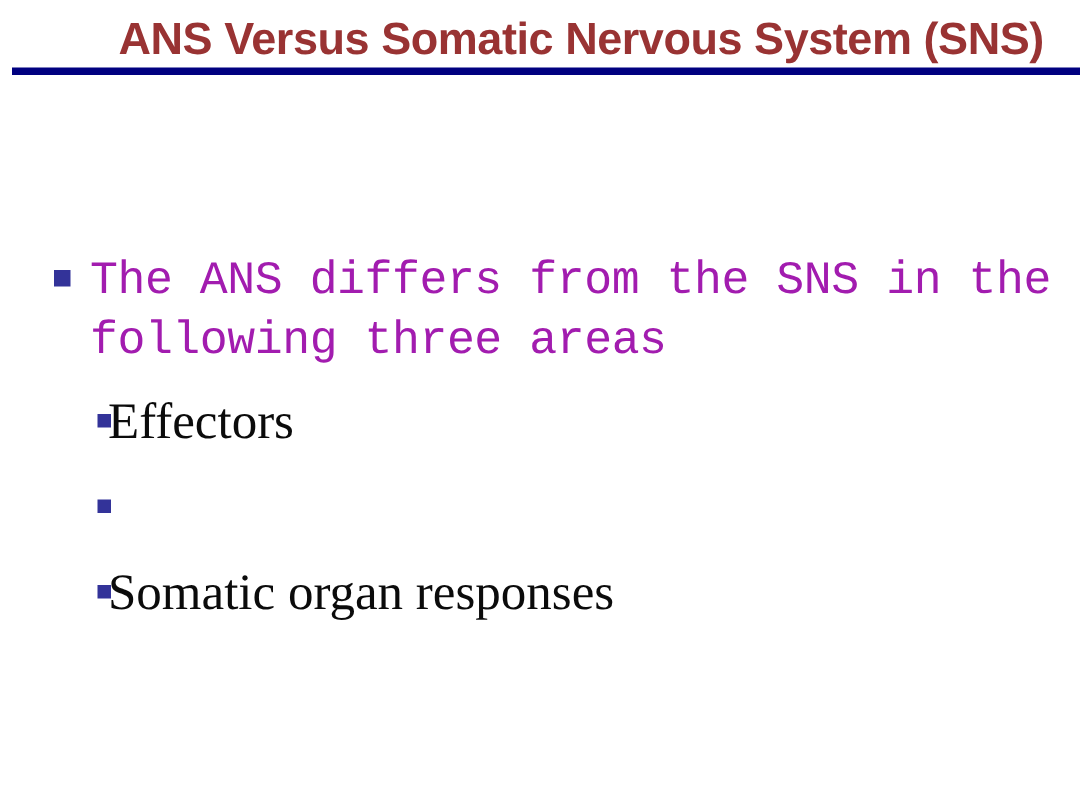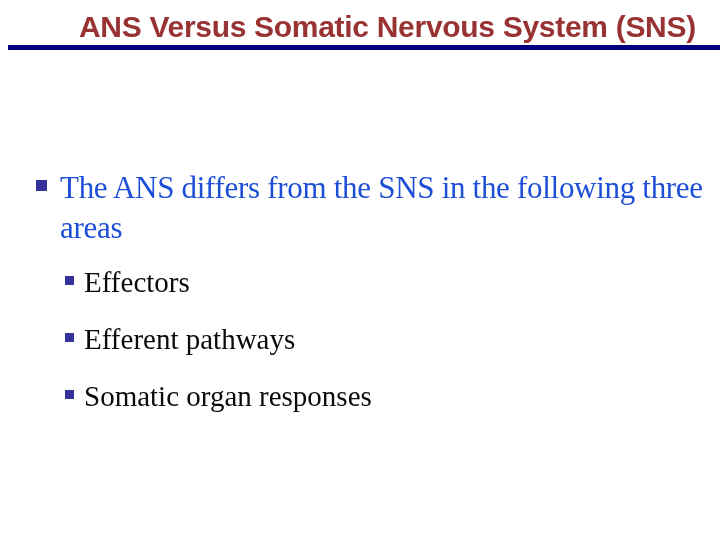--- a/index.html
+++ b/index.html
@@ -56,26 +56,27 @@
   .sq-sub-1 { top: 333px; }
   .sq-sub-2 { top: 390px; }
   .main-bullet-text {
     position: absolute;
     left: 60px;
     top: 168px;
     width: 655px;
     font-size: 31px;
     line-height: 40px;
     letter-spacing: -0.3px;
-    color: #1d4ed8;
+    color: #a21caf;
+    font-family: Liberation Mono, monospace;
   }
   .sub-bullet-text {
     position: absolute;
-    left: 84px;
-    font-size: 29px;
+    left: 72px;
+    font-size: 34px;
     line-height: 36px;
     color: #0b0b0b;
     white-space: nowrap;
   }
   .sub-0 { top: 264px; }
   .sub-1 { top: 321px; }
   .sub-2 { top: 378px; }
 </style>
 </head>
 <body>
@@ -86,18 +87,17 @@
 
   <div class="title-rule"></div>
 
   <span class="bullet-sq sq-l1"></span>
   <div class="main-bullet-text">The ANS differs from the SNS in the following three areas</div>
 
   <span class="bullet-sq sq-l2 sq-sub-0"></span>
   <div class="sub-bullet-text sub-0">Effectors</div>
 
   <span class="bullet-sq sq-l2 sq-sub-1"></span>
-  <div class="sub-bullet-text sub-1">Efferent pathways</div>
 
   <span class="bullet-sq sq-l2 sq-sub-2"></span>
   <div class="sub-bullet-text sub-2">Somatic organ responses</div>
 
 </div>
 
 </body></html>

